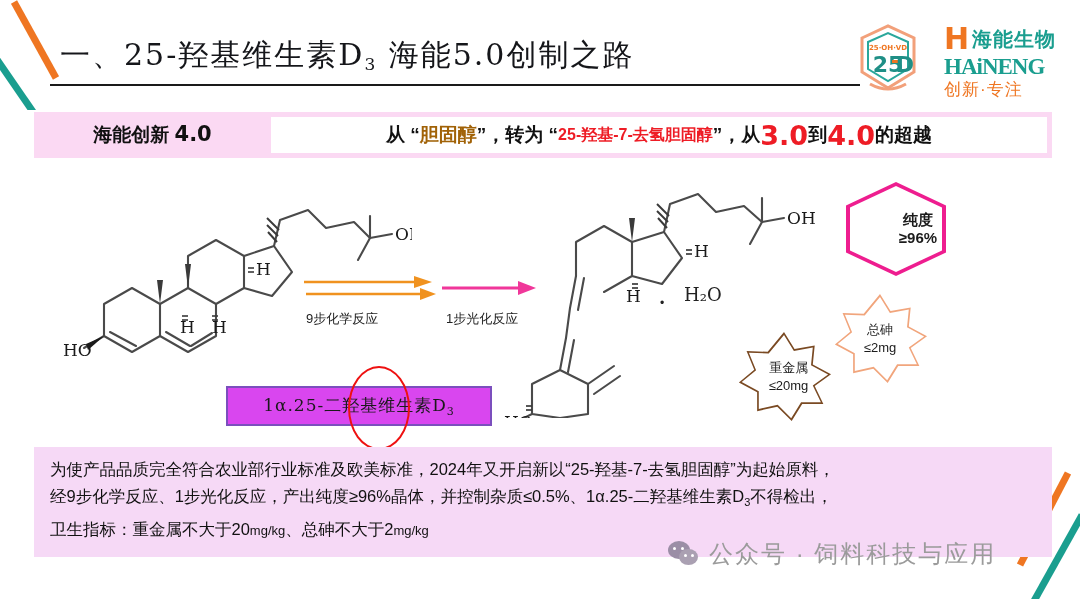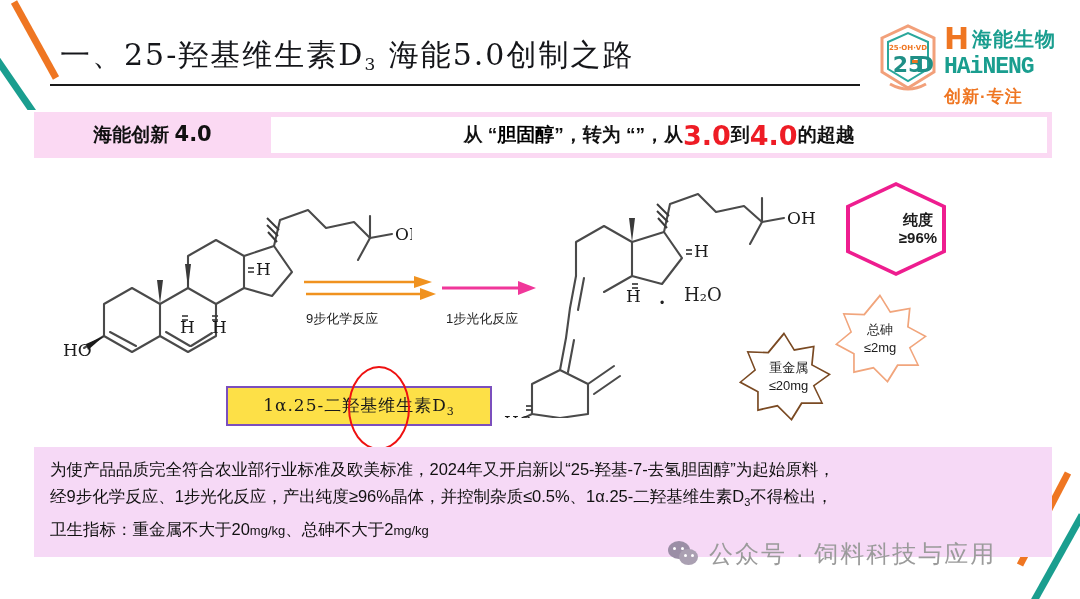--- a/index.html
+++ b/index.html
@@ -9,54 +9,54 @@
   
   .corner-stroke{position:absolute;}
 
   
   #title-bar{position:absolute;left:60px;top:30px;width:790px;height:56px;}
   #title-text{font-family:"DejaVu Serif","Liberation Serif",serif;font-size:30px;font-weight:400;color:#15161a;letter-spacing:2px;white-space:nowrap;line-height:50px;}
   #title-text .sub{font-size:17px;vertical-align:-5px;}
   #title-underline{position:absolute;left:50px;top:84px;width:810px;height:2px;background:#1a1a1a;}
 
   
-  #logo-25d{position:absolute;left:872px;top:22px;width:72px;height:72px;}
+  #logo-25d{position:absolute;left:852px;top:22px;width:72px;height:72px;}
   #logo-haineng{position:absolute;left:944px;top:22px;width:126px;height:72px;}
   .hn-row1{display:flex;align-items:center;height:34px;}
   .hn-H{font-family:"DejaVu Sans",sans-serif;font-size:30px;font-weight:700;color:#ef7622;line-height:30px;}
   .hn-cn{font-size:20px;font-weight:700;color:#1a9e8f;letter-spacing:1px;margin-left:3px;}
-  .hn-word{font-family:Liberation Mono, monospace;font-size:23px;font-weight:700;color:#1a9e8f;letter-spacing:-1px;line-height:22px;}
-  .hn-slogan{font-size:17px;font-weight:700;color:#ef7622;letter-spacing:1px;line-height:20px;margin-top:9px;}
+  .hn-word{font-family:Liberation Serif, serif;font-size:23px;font-weight:700;color:#1a9e8f;letter-spacing:-1px;line-height:22px;}
+  .hn-slogan{font-size:17px;font-weight:400;color:#ef7622;letter-spacing:1px;line-height:20px;margin-top:2px;}
 
   
   #banner{position:absolute;left:34px;top:112px;width:1018px;height:46px;background:#fbd9f3;display:flex;align-items:center;}
   #banner-left{width:237px;text-align:center;font-size:19px;font-weight:700;color:#111;}
   #banner-left .num{font-family:"DejaVu Sans",sans-serif;font-size:21px;}
   #banner-right{flex:1;height:36px;margin-right:5px;background:#ffffff;display:flex;align-items:center;justify-content:center;font-size:19px;font-weight:700;color:#111;white-space:nowrap;}
-  #banner-right .red{color:#000000;}
+  #banner-right .red{color:#a16207;}
   #banner-right .small-red{color:#ee1c25;font-size:16px;}
   #banner-right .big-red{color:#ee1c25;font-family:"DejaVu Sans",sans-serif;font-size:27px;}
 
   
   #content{position:absolute;left:34px;top:160px;width:1018px;height:280px;background:#ffffff;}
 
   
   .chem-label{position:absolute;font-family:"DejaVu Serif","Liberation Serif",serif;font-size:18px;color:#222;}
   .rxn-label{position:absolute;font-size:13px;color:#222;white-space:nowrap;}
 
   
   .badge{position:absolute;display:flex;flex-direction:column;align-items:center;justify-content:center;text-align:center;}
   .badge .l1{font-size:15px;font-weight:700;color:#1b1b1b;line-height:18px;}
   .badge .l2{font-size:15px;font-weight:700;color:#1b1b1b;line-height:18px;}
   .badge.small .l1,.badge.small .l2{font-size:13px;font-weight:400;}
   .hexshape{clip-path:polygon(50% 0%,100% 25%,100% 75%,50% 100%,0% 75%,0% 25%);}
   .starshape{clip-path:polygon(50% 0%,61% 19%,82% 15%,80% 36%,99% 47%,82% 60%,91% 80%,69% 80%,58% 99%,43% 83%,22% 88%,22% 67%,3% 56%,19% 42%,11% 21%,33% 22%);}
 
   
-  #boxed-label{position:absolute;left:226px;top:386px;width:262px;height:36px;border:2px solid #7b4fbd;display:flex;align-items:center;justify-content:center;background:#fde047;}
+  #boxed-label{position:absolute;left:226px;top:386px;width:262px;height:36px;border:2px solid #7b4fbd;display:flex;align-items:center;justify-content:center;background:#d946ef;}
   #boxed-label span{font-family:"DejaVu Serif","Liberation Serif",serif;font-size:17px;color:#1a1a1a;letter-spacing:1px;}
   #boxed-label sub{font-size:11px;}
   #red-ellipse{position:absolute;left:348px;top:366px;width:58px;height:80px;border:2.5px solid #ee1111;border-radius:50%;}
 
   
   #note{position:absolute;left:34px;top:447px;width:1018px;height:110px;background:#f6d9f6;box-sizing:border-box;padding:9px 14px 0 16px;}
   #note .line{font-size:16.5px;color:#111;line-height:27px;white-space:nowrap;}
   #note .line .sm{font-size:13px;}
   #note sub{font-size:11px;}
 
@@ -109,20 +109,21 @@
     <div class="hn-word">HAiNENG</div>
     <div class="hn-slogan">创新·专注</div>
   </div>
 
   <div id="banner">
     <div id="banner-left"><span>海能创新 </span><span class="num">4.0</span></div>
     <div id="banner-right">
         <span>从 “</span>
         <span class="red">胆固醇</span>
         <span>”，转为 “</span>
+        <span class="small-red">25-羟基-7-去氢胆固醇</span>
         <span>”，从 </span>
         <span class="big-red">3.0</span>
         <span> 到 </span>
         <span class="big-red">4.0</span>
         <span> 的超越</span>
       </div>
   </div>
 
   <div id="content">
 

